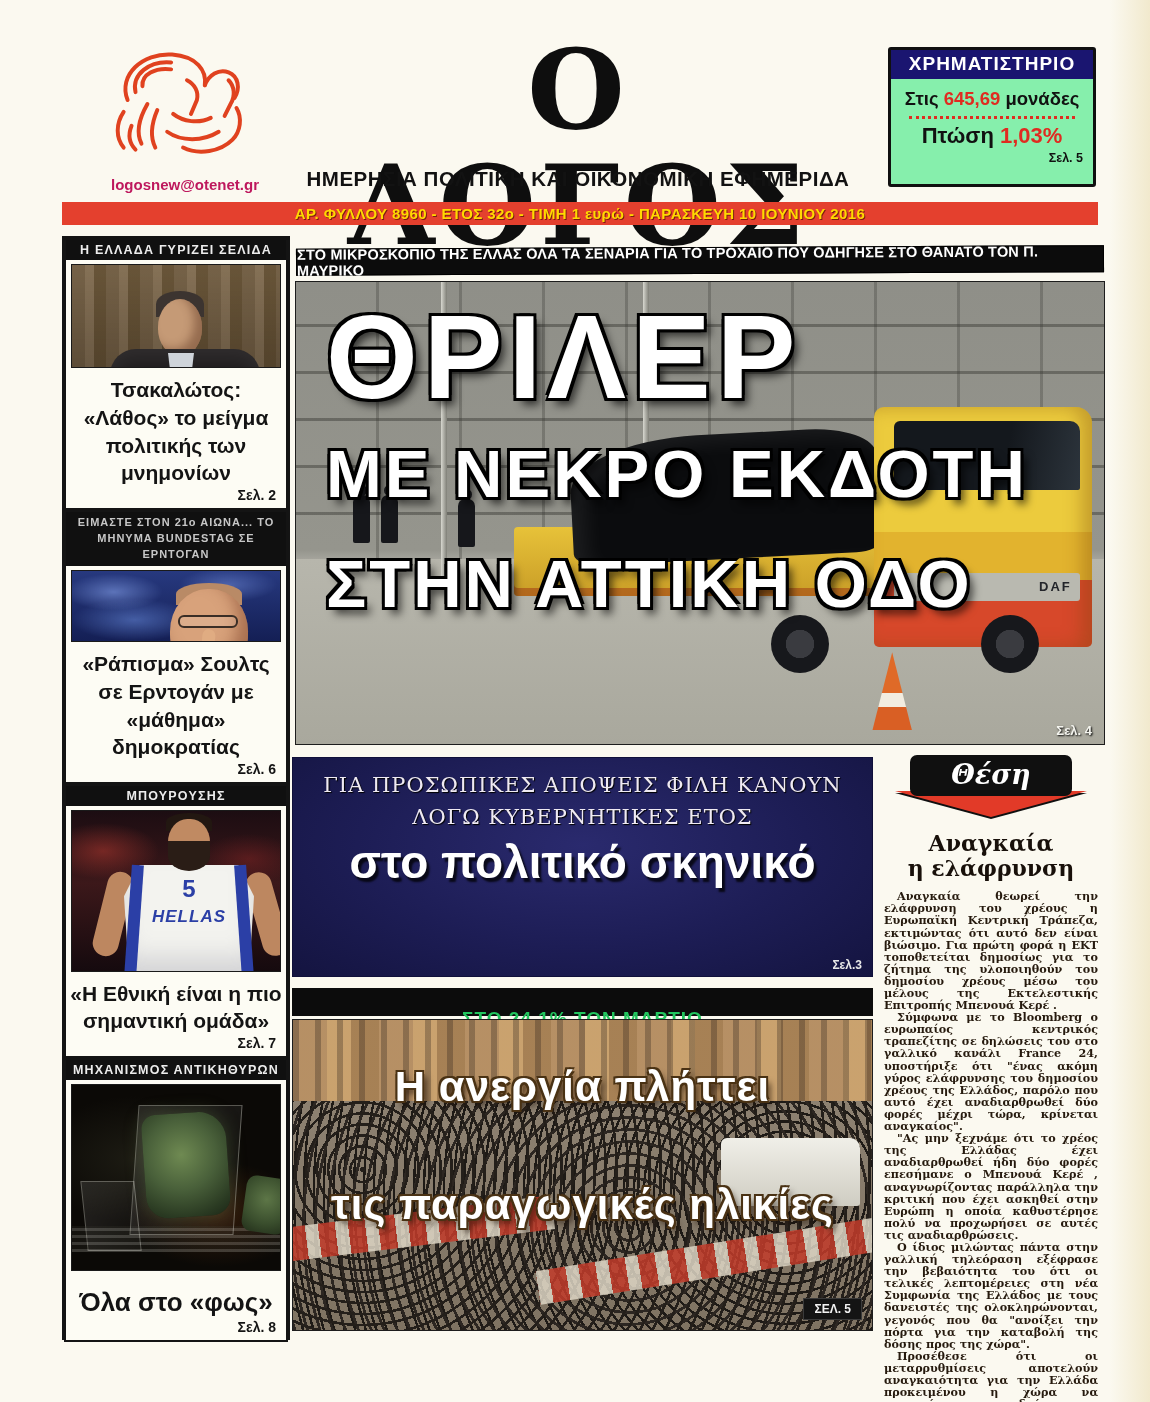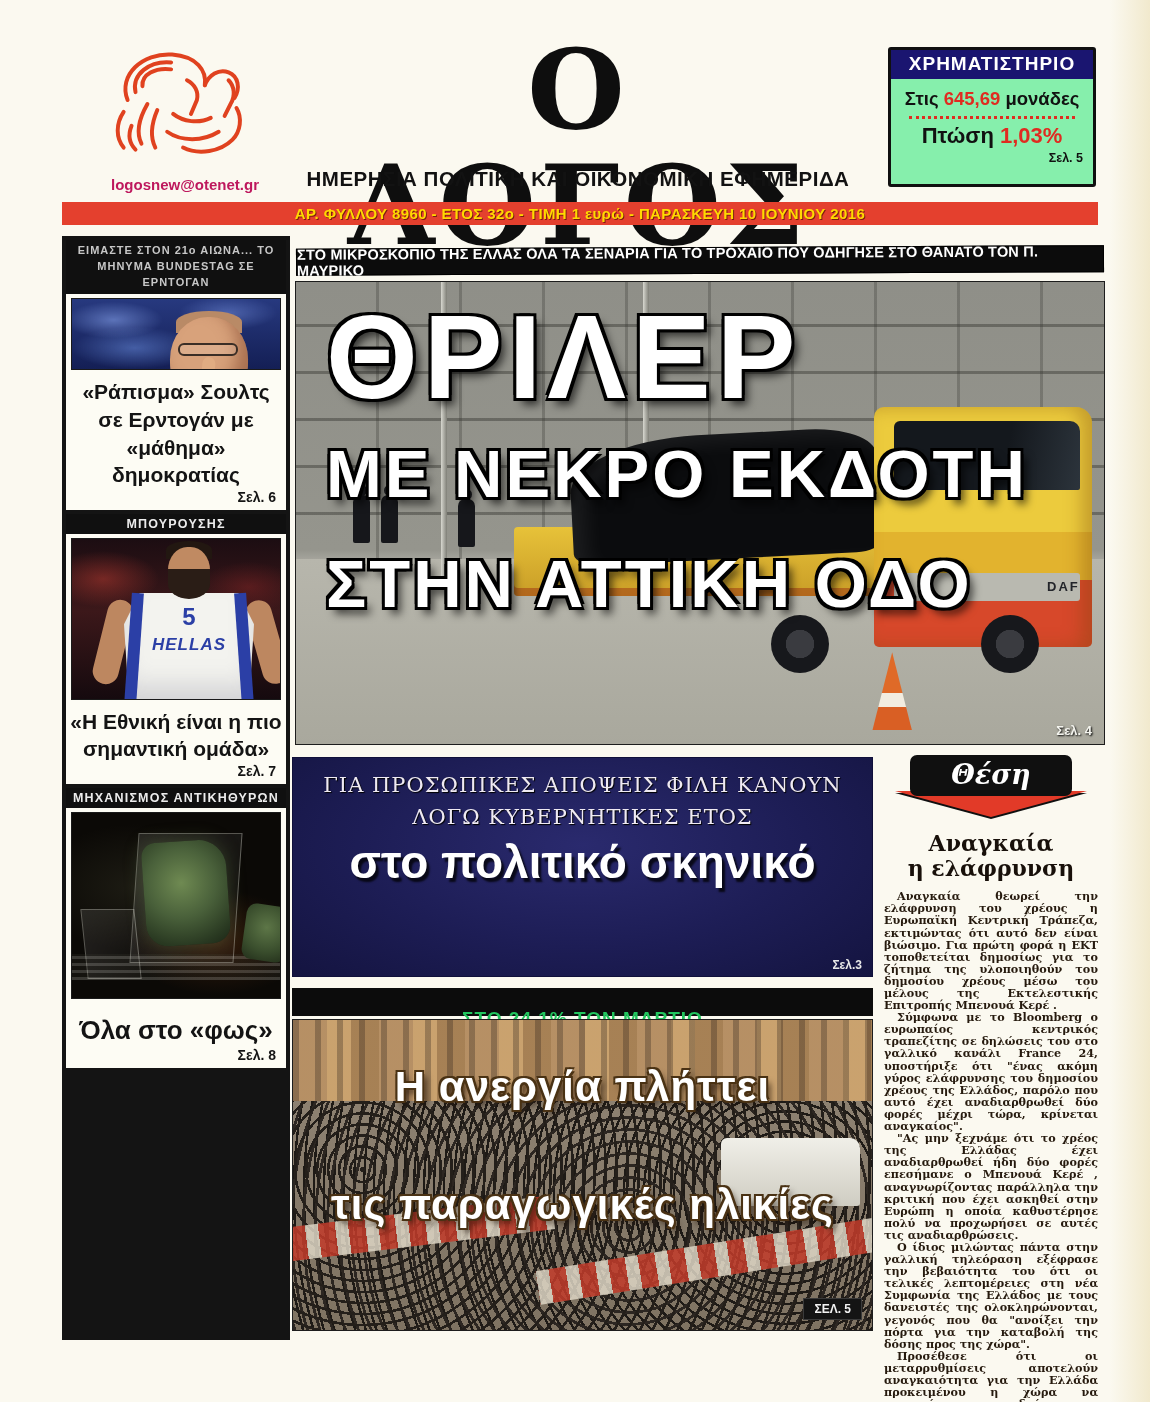--- a/index.html
+++ b/index.html
@@ -171,21 +171,21 @@
     background:#0b0c0e; border-radius:42% 22% 8% 10%; transform:rotate(-3deg);
     box-shadow:inset 14px 8px 20px rgba(255,255,255,.07); }
   .mp-cab { position:absolute; right:1.5%; top:27%; width:27%; height:52%;
     border-radius:10px 16px 5px 5px;
     background:linear-gradient(180deg,#eccb3d 0 52%, #e2b32e 52% 72%, #d7482a 72% 100%);
     box-shadow:inset -10px 0 18px rgba(120,70,10,.35); }
   .mp-wind { position:absolute; right:3%; top:30%; width:23%; height:15%;
     background:linear-gradient(100deg,#14181d 60%, #2c343c); border-radius:6px 10px 2px 2px; }
   .mp-grill { position:absolute; right:3%; top:63%; width:23%; height:6%;
     background:#b9b9b0; border-radius:3px; display:flex; align-items:center;
-    justify-content:flex-end; padding-right:0; }
+    justify-content:flex-end; padding-right:8px; }
   .mp-grill span { font-weight:bold; font-size:13px; letter-spacing:2px; color:#23252a; }
   .mp-wheel1, .mp-wheel2 { position:absolute; width:58px; height:58px; border-radius:50%;
     background:radial-gradient(circle, #3a3b40 0 34%, #17181c 35% 100%); top:72%; }
   .mp-wheel1 { right:8%; } .mp-wheel2 { right:34%; }
   .mp-cone { position:absolute; right:23%; bottom:3%; width:52px; height:78px;
     clip-path:polygon(50% 0, 88% 100%, 12% 100%);
     background:linear-gradient(180deg,#df6a28 0 52%, #f2ece0 52% 70%, #d95f24 70% 100%); }
   .mp-head-line { position:absolute; left:30px; color:#fff; font-weight:bold;
     letter-spacing:3px; line-height:1;
     text-shadow:-3px -3px 0 #000, 3px -3px 0 #000, -3px 3px 0 #000, 3px 3px 0 #000,
@@ -294,20 +294,31 @@
   <div class="sb-line2"><span>Πτώση </span><span class="num">1,03%</span></div>
   <div class="sb-page">Σελ. 5</div>
 </div>
 
 <div class="abs issue-bar">
   <span>ΑΡ. ΦΥΛΛΟΥ 8960 - ΕΤΟΣ 32ο - ΤΙΜΗ 1 ευρώ - ΠΑΡΑΣΚΕΥΗ 10 ΙΟΥΝΙΟΥ 2016</span>
 </div>
 
 <div class="abs sidebar">
 
+  <div class="side-item" style="height:272px">
+    <div class="side-kicker">Η ΕΛΛΑΔΑ ΓΥΡΙΖΕΙ ΣΕΛΙΔΑ</div>
+    <div class="side-photo ph-tsak">
+      <div class="hair"></div>
+        <div class="head"></div>
+        <div class="body"></div>
+        <div class="shirt"></div>
+    </div>
+    <div class="side-headline">Τσακαλώτος: «Λάθος» το μείγμα πολιτικής των μνημονίων</div>
+    <div class="side-page">Σελ. 2</div>
+  </div>
 
   <div class="side-item" style="height:274px">
     <div class="side-kicker small">ΕΙΜΑΣΤΕ ΣΤΟΝ 21ο ΑΙΩΝΑ... ΤΟ ΜΗΝΥΜΑ BUNDESTAG ΣΕ ΕΡΝΤΟΓΑΝ</div>
     <div class="side-photo ph-schulz">
       <div class="scalp"></div>
         <div class="head"></div>
         <div class="glasses"></div>
       <div class="finger"></div>
     </div>
     <div class="side-headline">«Ράπισμα» Σουλτς σε Ερντογάν με «μάθημα» δημοκρατίας</div>

